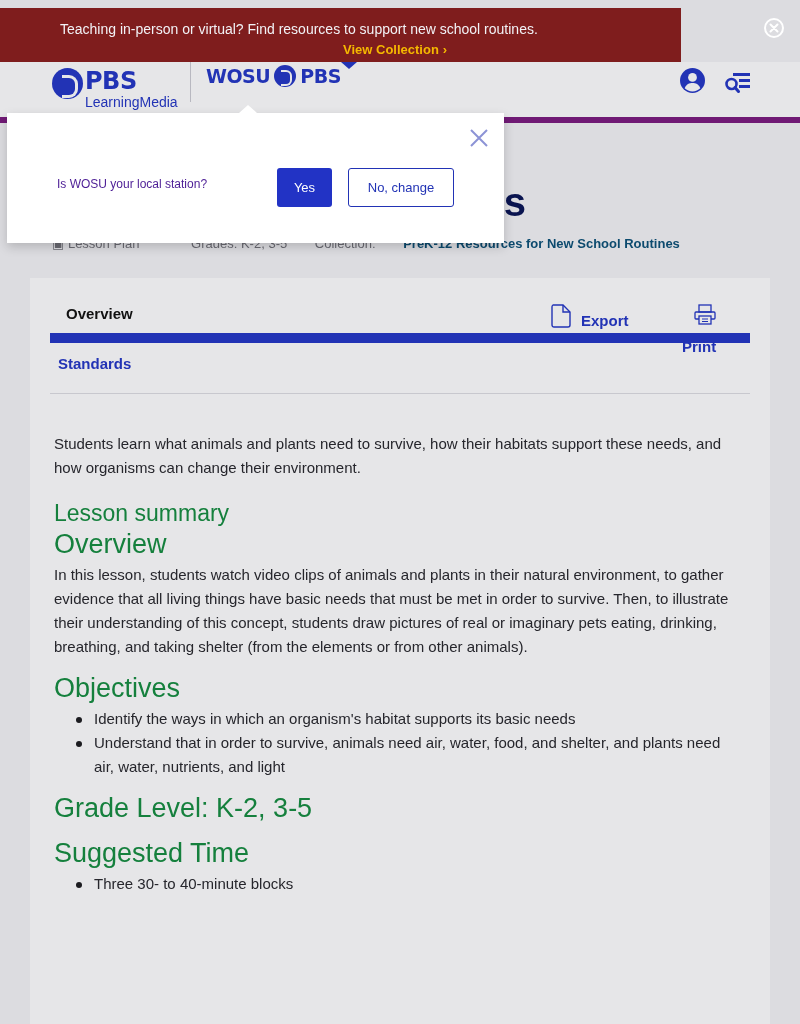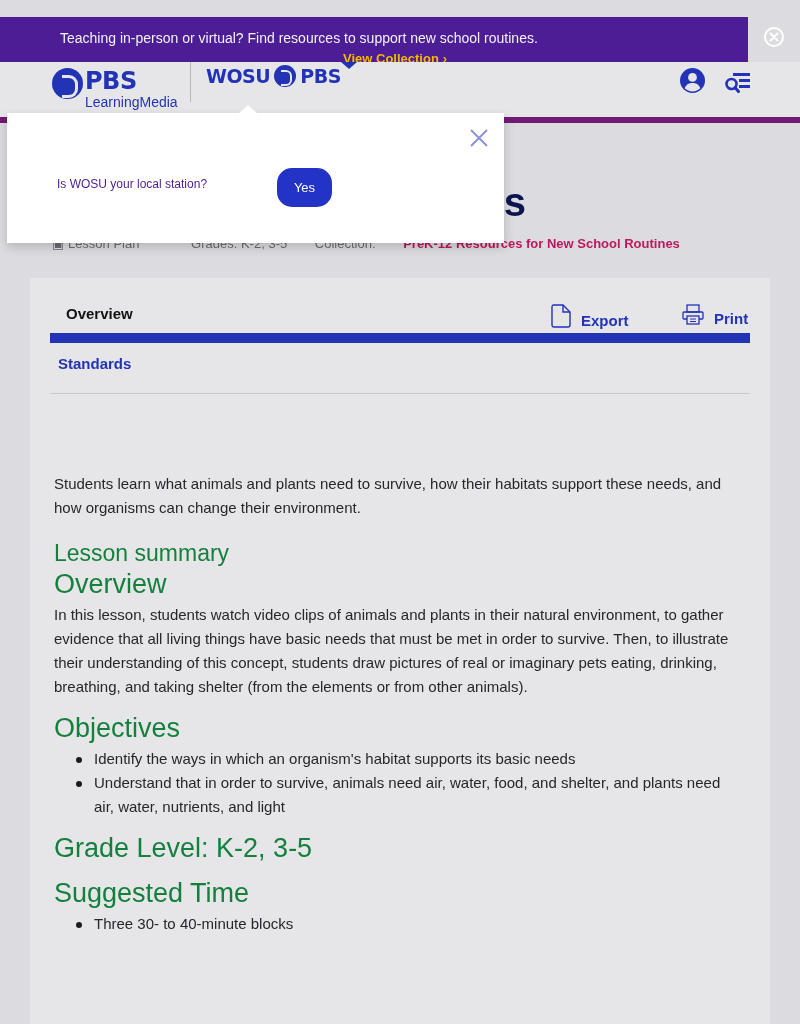--- a/index.html
+++ b/index.html
@@ -6,22 +6,22 @@
     html, body { width: 800px; height: 1024px; overflow: hidden; }
     body {
       font-family: "Liberation Sans", "DejaVu Sans", sans-serif;
       background: #dcdce0;
       color: #1b1b1f;
       position: relative;
     }
 
     
     .banner {
-      position: absolute; left: 0; top: 17px; width: 748px; height: 62px;
-      background: #4c1d95;
+      position: absolute; left: 0; top: 8px; width: 681px; height: 62px;
+      background: #7f1d1d;
       color: #ffffff;
       text-align: center;
     }
     .banner-msg {
       position: absolute; left: 60px; top: 13px;
       font-size: 14px; line-height: 16px; color: #f2f2f6;
       white-space: nowrap;
     }
     .banner-link {
       position: absolute; left: 343px; top: 34px;
@@ -104,21 +104,21 @@
     .page-title {
       position: absolute; left: 0; top: 10px; width: 720px;
       font-size: 40px; font-weight: bold; color: #0a1450; line-height: 48px;
       white-space: nowrap;
     }
     .meta-row {
       position: absolute; left: 0; top: 68px; white-space: nowrap;
       font-size: 13px; color: #6a6a72; line-height: 16px;
     }
     .meta-row span { margin-right: 24px; }
-    .meta-row .collection-link { color: #be185d; font-weight: bold; text-decoration: none; }
+    .meta-row .collection-link { color: #0c4a6e; font-weight: bold; text-decoration: none; }
 
     
     .popup {
       position: absolute; left: 7px; top: 113px; width: 497px; height: 130px;
       background: #ffffff;
       box-shadow: 0 4px 10px rgba(0,0,0,0.18);
       z-index: 10;
     }
     .popup-caret {
       position: absolute; left: 232px; top: -8px; width: 0; height: 0;
@@ -127,21 +127,21 @@
     }
     .popup-close {
       position: absolute; left: 462px; top: 15px; width: 20px; height: 20px; cursor: pointer;
     }
     .popup-q {
       position: absolute; left: 50px; top: 64px;
       font-size: 12px; font-weight: normal; color: #4c1d95; white-space: nowrap;
     }
     .btn-yes {
       position: absolute; left: 270px; top: 55px; width: 55px; height: 39px;
-      background: #2233c5; color: #ffffff; border: none; border-radius: 15px;
+      background: #2233c5; color: #ffffff; border: none; border-radius: 3px;
       font-size: 13px; font-family: "Liberation Sans", sans-serif; cursor: pointer;
     }
     .btn-no {
       position: absolute; left: 341px; top: 55px; width: 106px; height: 39px;
       background: #ffffff; color: #2233b5; border: 1px solid #2233b5; border-radius: 3px;
       font-size: 13px; font-family: "Liberation Sans", sans-serif; cursor: pointer;
     }
 
     
     .card {
@@ -151,35 +151,35 @@
     .tab-overview {
       position: absolute; left: 36px; top: 27px;
       font-size: 15px; font-weight: bold; color: #111; cursor: pointer;
     }
     .action {
       position: absolute; top: 26px; display: flex; align-items: flex-end; gap: 10px; cursor: pointer;
       text-decoration: none;
     }
     .action .lbl { font-size: 15px; font-weight: bold; color: #2233b5; line-height: 18px; position: relative; top: 2px; }
     .action-export { left: 521px; }
-    .action-print { left: 652px; }
+    .action-print { left: 652px; flex-direction: column; }
     .tab-bar {
       position: absolute; left: 20px; top: 55px; width: 700px; height: 10px; background: #2233b5;
     }
     .tab-standards {
       position: absolute; left: 28px; top: 77px;
       font-size: 15px; font-weight: bold; color: #2233b5; cursor: pointer;
     }
     .tab-divider {
       position: absolute; left: 20px; top: 115px; width: 700px; height: 1px; background: #c8c8ce;
     }
 
     .content {
       position: absolute; left: 24px; top: 154px; width: 685px;
-      font-size: 15px; line-height: 24px; color: #26262c; margin-top: 40px;
+      font-size: 15px; line-height: 24px; color: #26262c;
     }
     .content p { margin: 0; }
     .content h2 {
       font-weight: normal; color: #15803d; margin: 0;
     }
     .h-summary { font-size: 23px; line-height: 30px; margin-top: 18px !important; }
     .h-overview { font-size: 27px; line-height: 32px; margin-bottom: 3px !important; }
     .h-sec { font-size: 27px; line-height: 32px; margin-top: 13px !important; margin-bottom: 3px !important; }
     .content ul { list-style: none; padding-left: 40px; }
     .content li { position: relative; }
@@ -241,20 +241,21 @@
   </div>
 </div>
 
 <div class="popup">
   <div class="popup-caret"></div>
   <svg class="popup-close" viewBox="0 0 20 20">
     <path d="M2 2 L18 18 M18 2 L2 18" stroke="#8c93d6" stroke-width="2"></path>
   </svg>
   <div class="popup-q">Is WOSU your local station?</div>
   <button class="btn-yes">Yes</button>
+  <button class="btn-no">No, change</button>
 </div>
 
 <div class="card">
   <div class="tab-overview">Overview</div>
 
   <a class="action action-export">
     <svg width="20" height="24" viewBox="0 0 20 24">
       <path d="M2 1 H12 L19 8 V21 A2 2 0 0 1 17 23 H3 A2 2 0 0 1 1 21 V3 A2 2 0 0 1 2 1 Z" fill="none" stroke="#2233b5" stroke-width="1.4"></path>
       <path d="M12 1 V8 H19" fill="none" stroke="#2233b5" stroke-width="1.4"></path>
     </svg>

